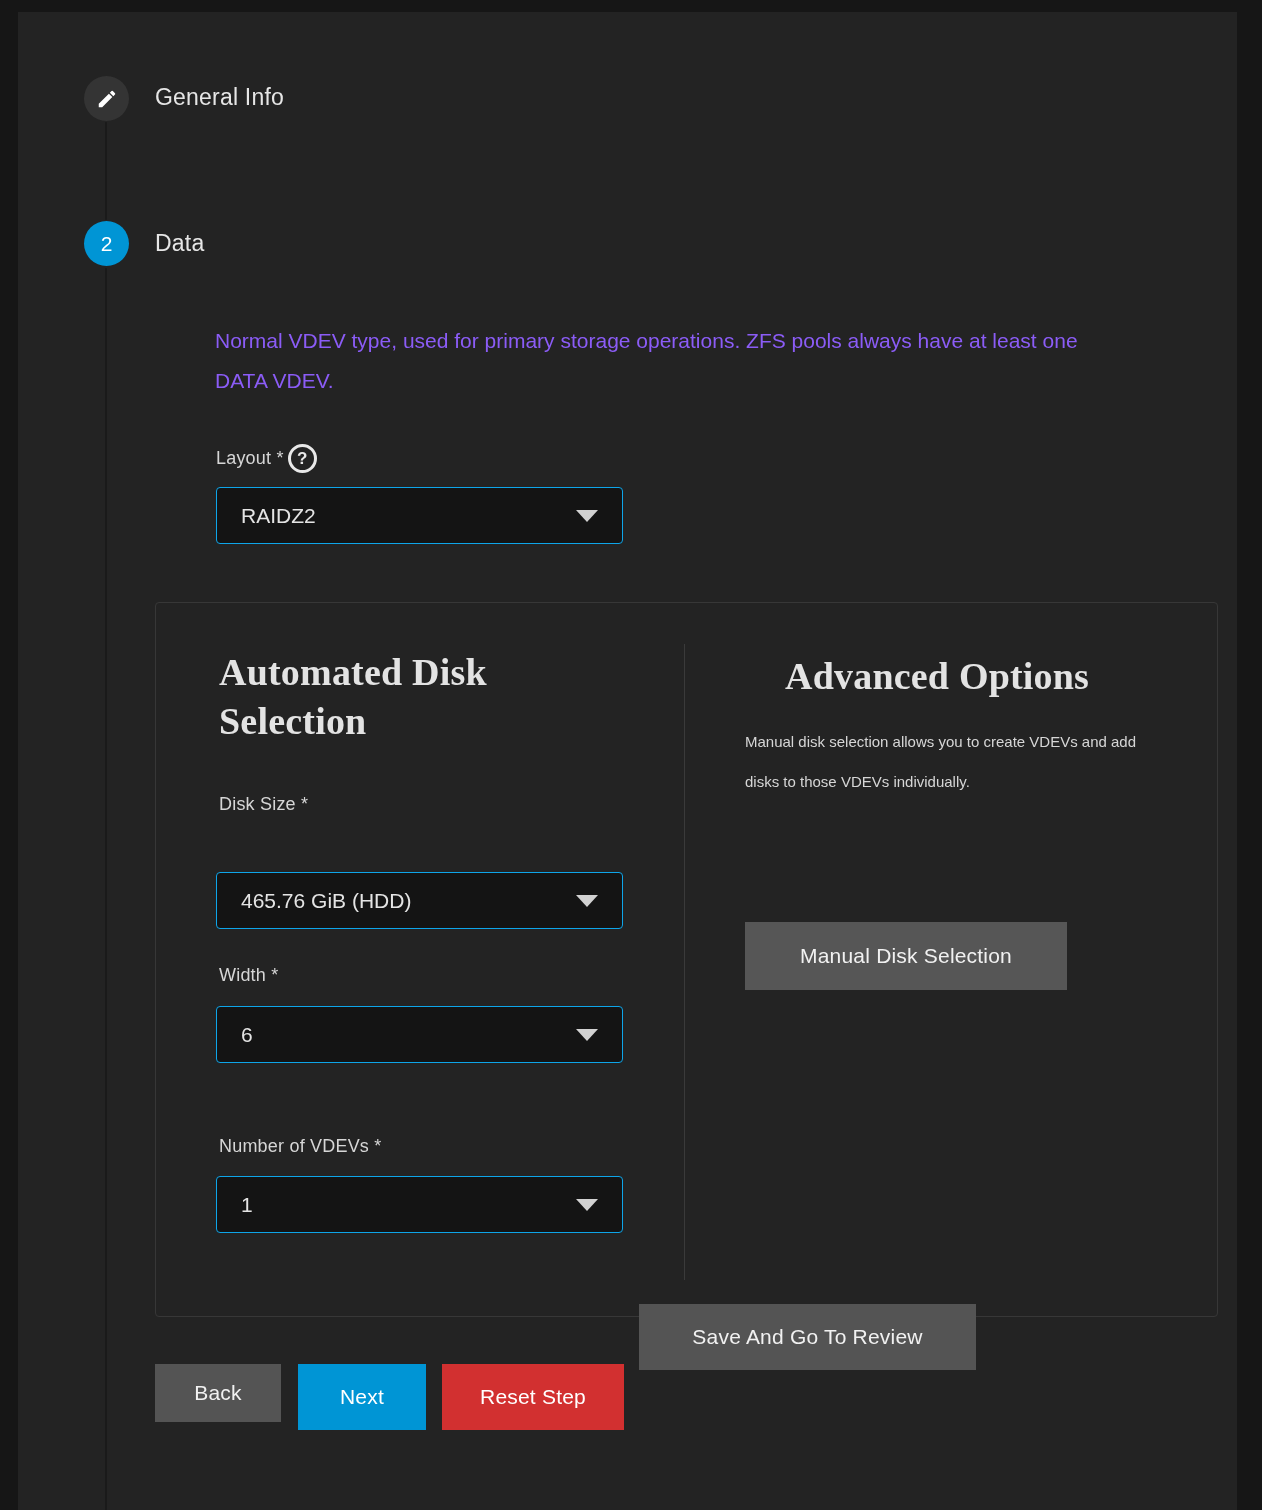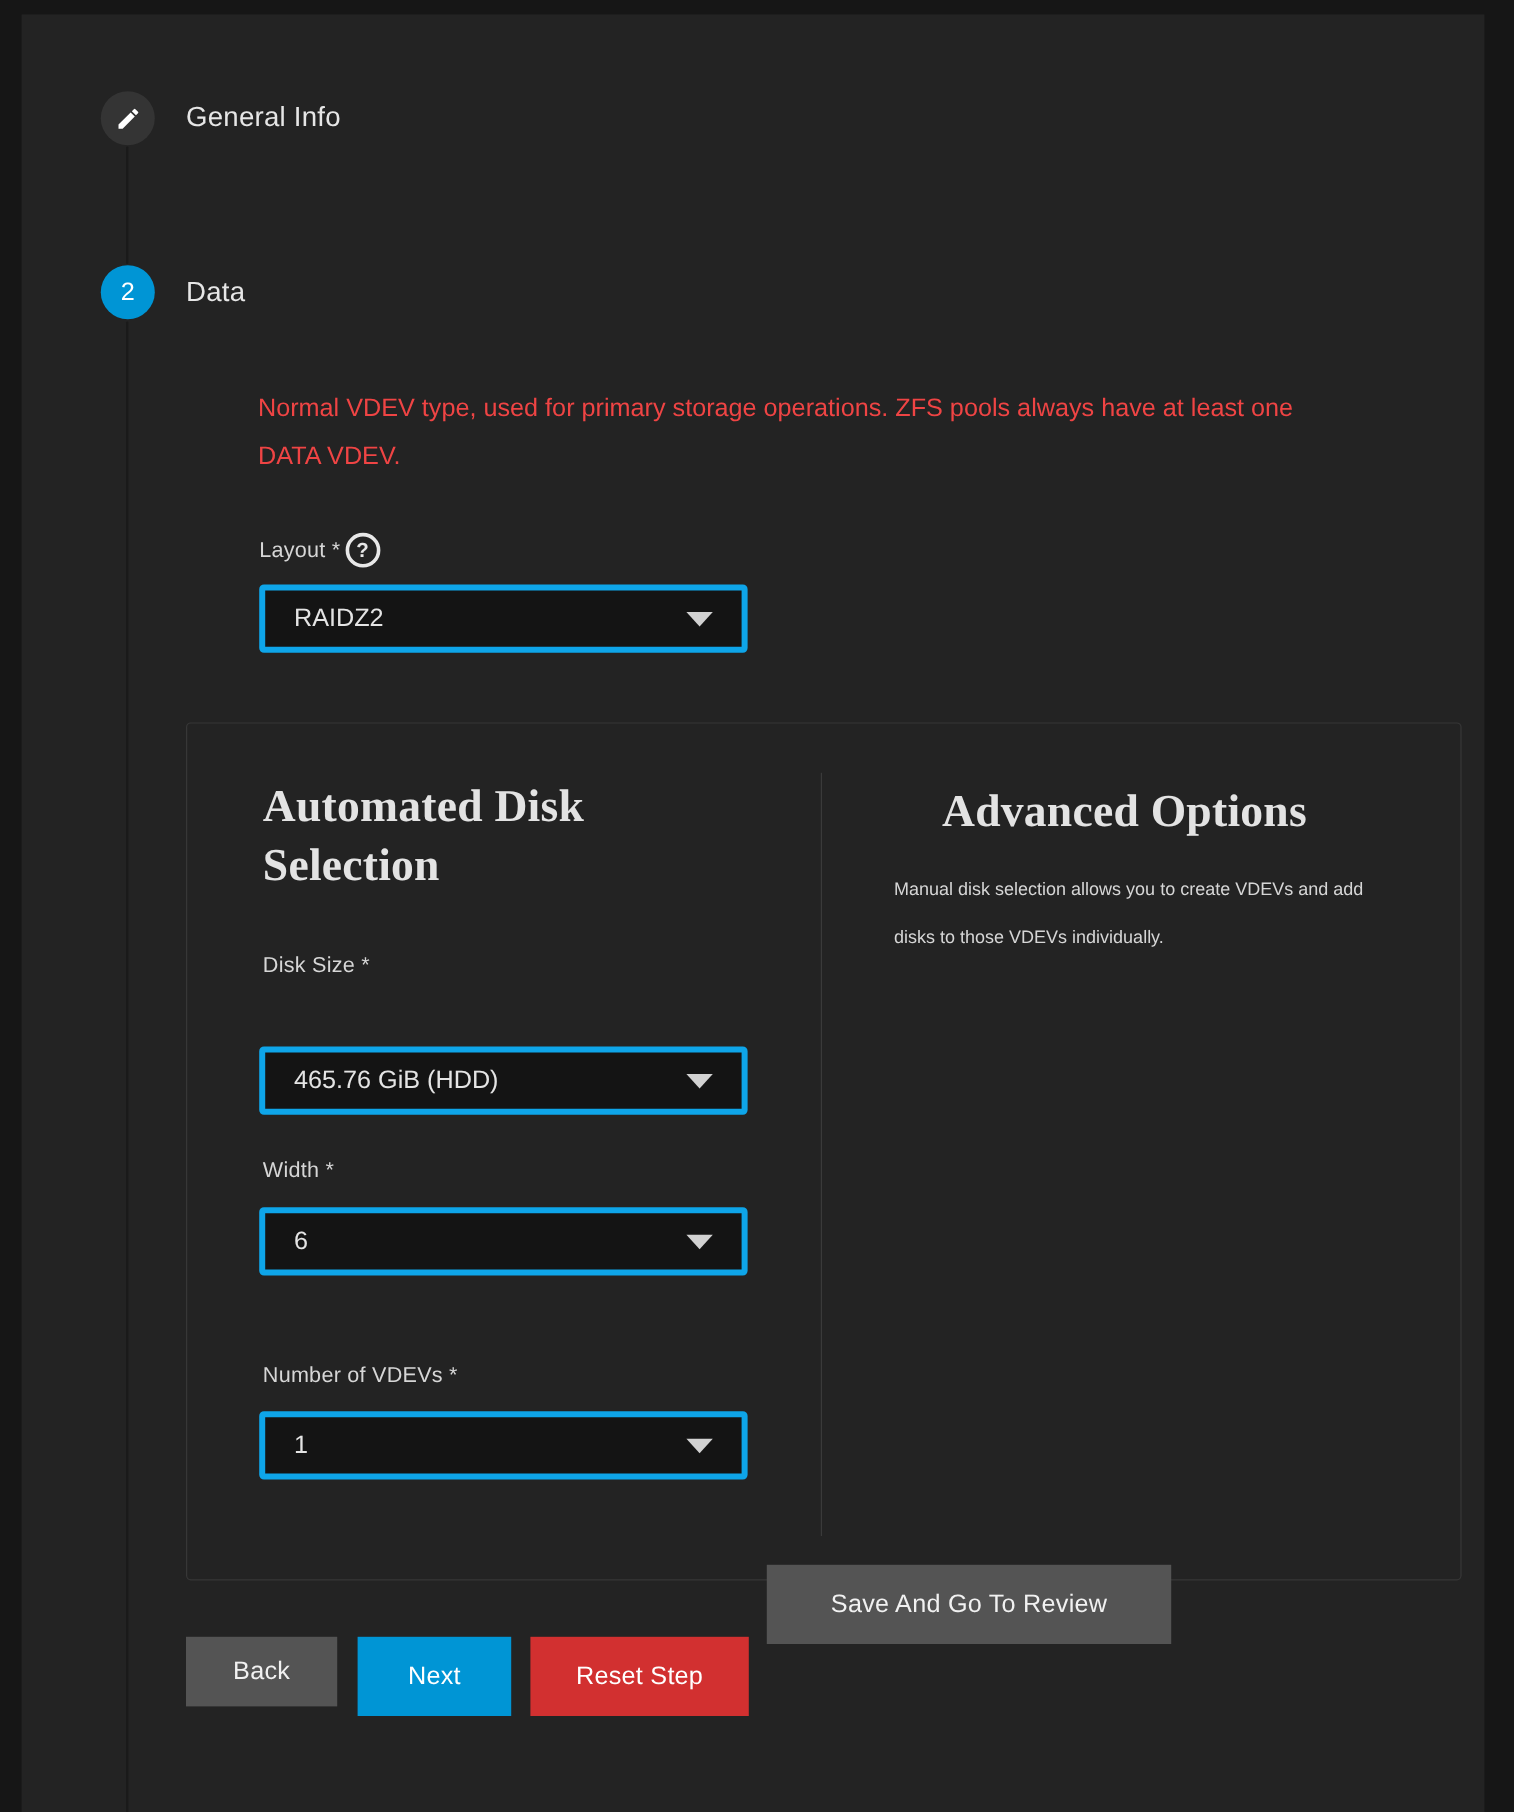--- a/index.html
+++ b/index.html
@@ -50,21 +50,21 @@
   .label-general { left: 137px; top: 72px; }
   .label-data    { left: 137px; top: 218px; }
 
   .edit-glyph svg { width: 22px; height: 22px; display: block; }
 
   
   .vdev-description {
     position: absolute;
     left: 197px; top: 309px;
     width: 893px;
-    color: #ef4444;
+    color: #8b5cf6;
     font-size: 21px;
     line-height: 40px;
   }
 
   .field-label {
     color: #d6d6d6;
     font-size: 18px;
     letter-spacing: 0.2px;
   }
   .layout-label-row {
@@ -80,21 +80,21 @@
     color: #e8e8e8;
     font-size: 17px;
     font-weight: bold;
     cursor: pointer;
   }
 
   .select {
     position: absolute;
     width: 407px; height: 57px;
     background: #141414;
-    border: 5px solid #0ea5e9;
+    border: 1px solid #0ea5e9;
     border-radius: 4px;
     display: flex; align-items: center;
     padding: 12px 24px;
     color: #e4e4e4;
     font-size: 21px;
     cursor: pointer;
   }
   .select .caret {
     margin-left: auto;
     width: 0; height: 0;
@@ -217,20 +217,21 @@
     </div>
 
     <span class="field-label vdev-label">Number of VDEVs *</span>
     <div class="select select-vdevs">
       <span>1</span>
       <span class="caret"></span>
     </div>
 
     <h2 class="card-heading heading-advanced">Advanced Options</h2>
     <p class="advanced-description">Manual disk selection allows you to create VDEVs and add disks to those VDEVs individually.</p>
+    <button class="btn btn-manual">Manual Disk Selection</button>
 
     <button class="btn btn-back">Back</button>
     <button class="btn btn-next">Next</button>
     <button class="btn btn-reset">Reset Step</button>
     <button class="btn btn-save">Save And Go To Review</button>
 
   </div>
 </div>
 
 </body></html>

